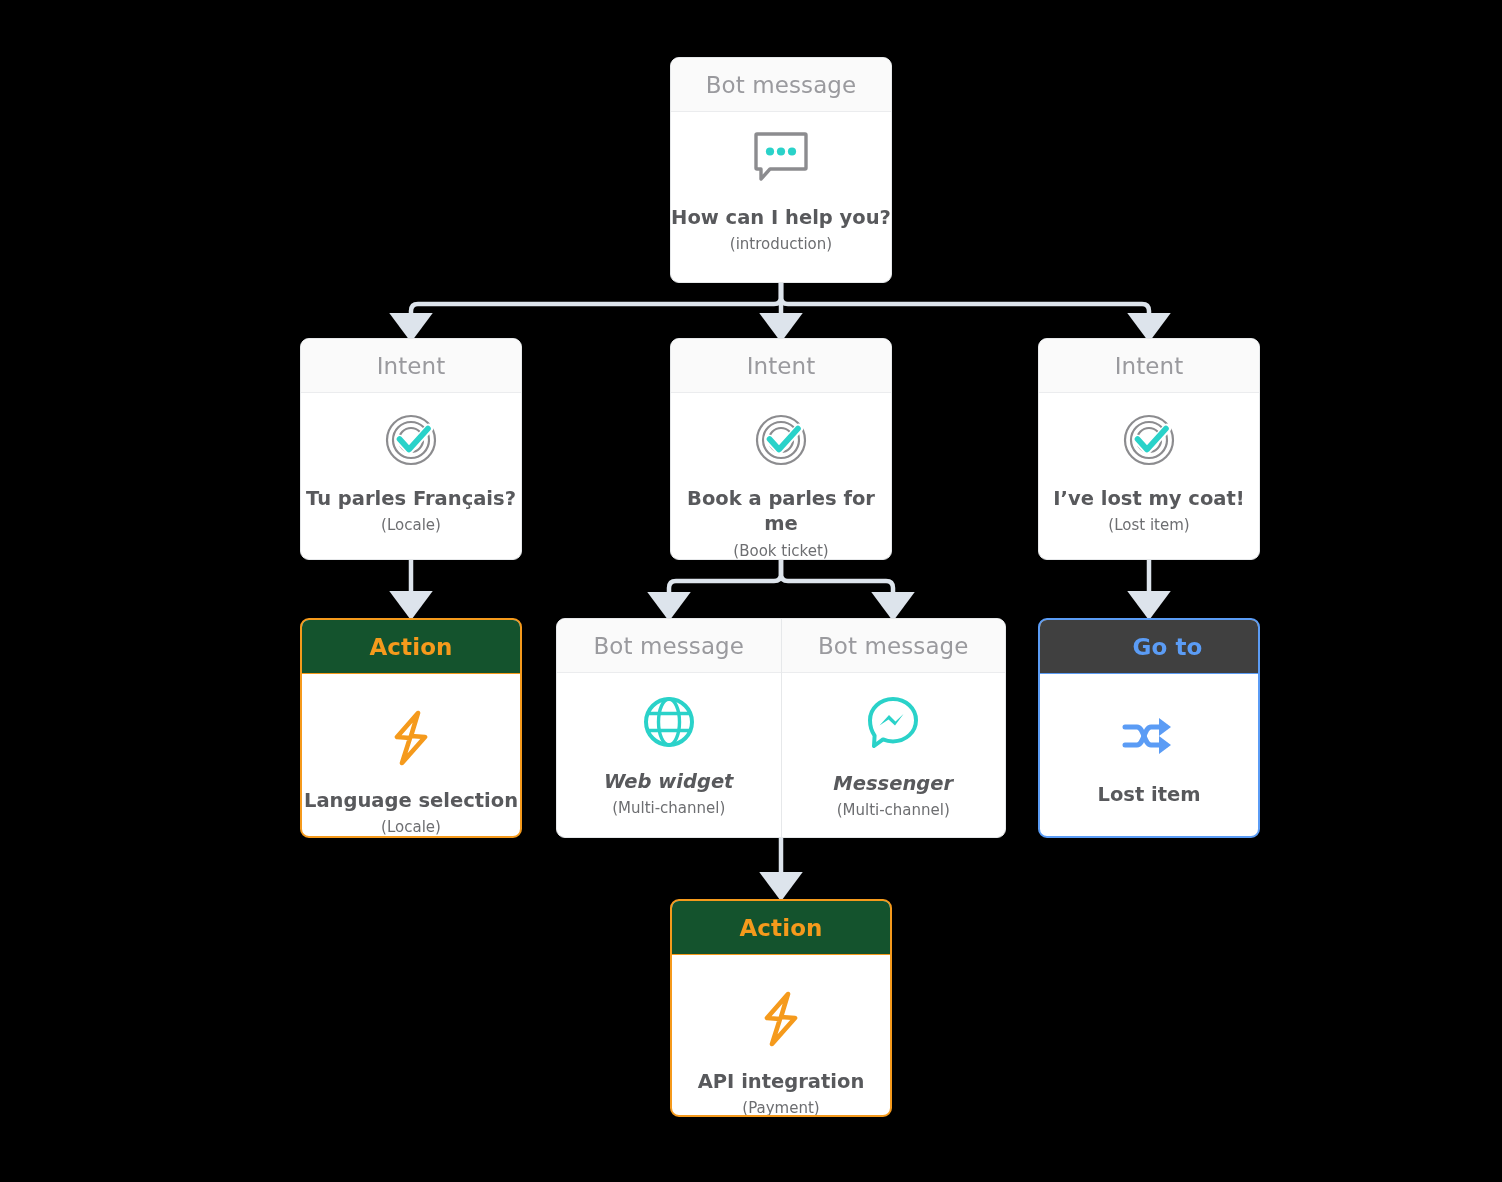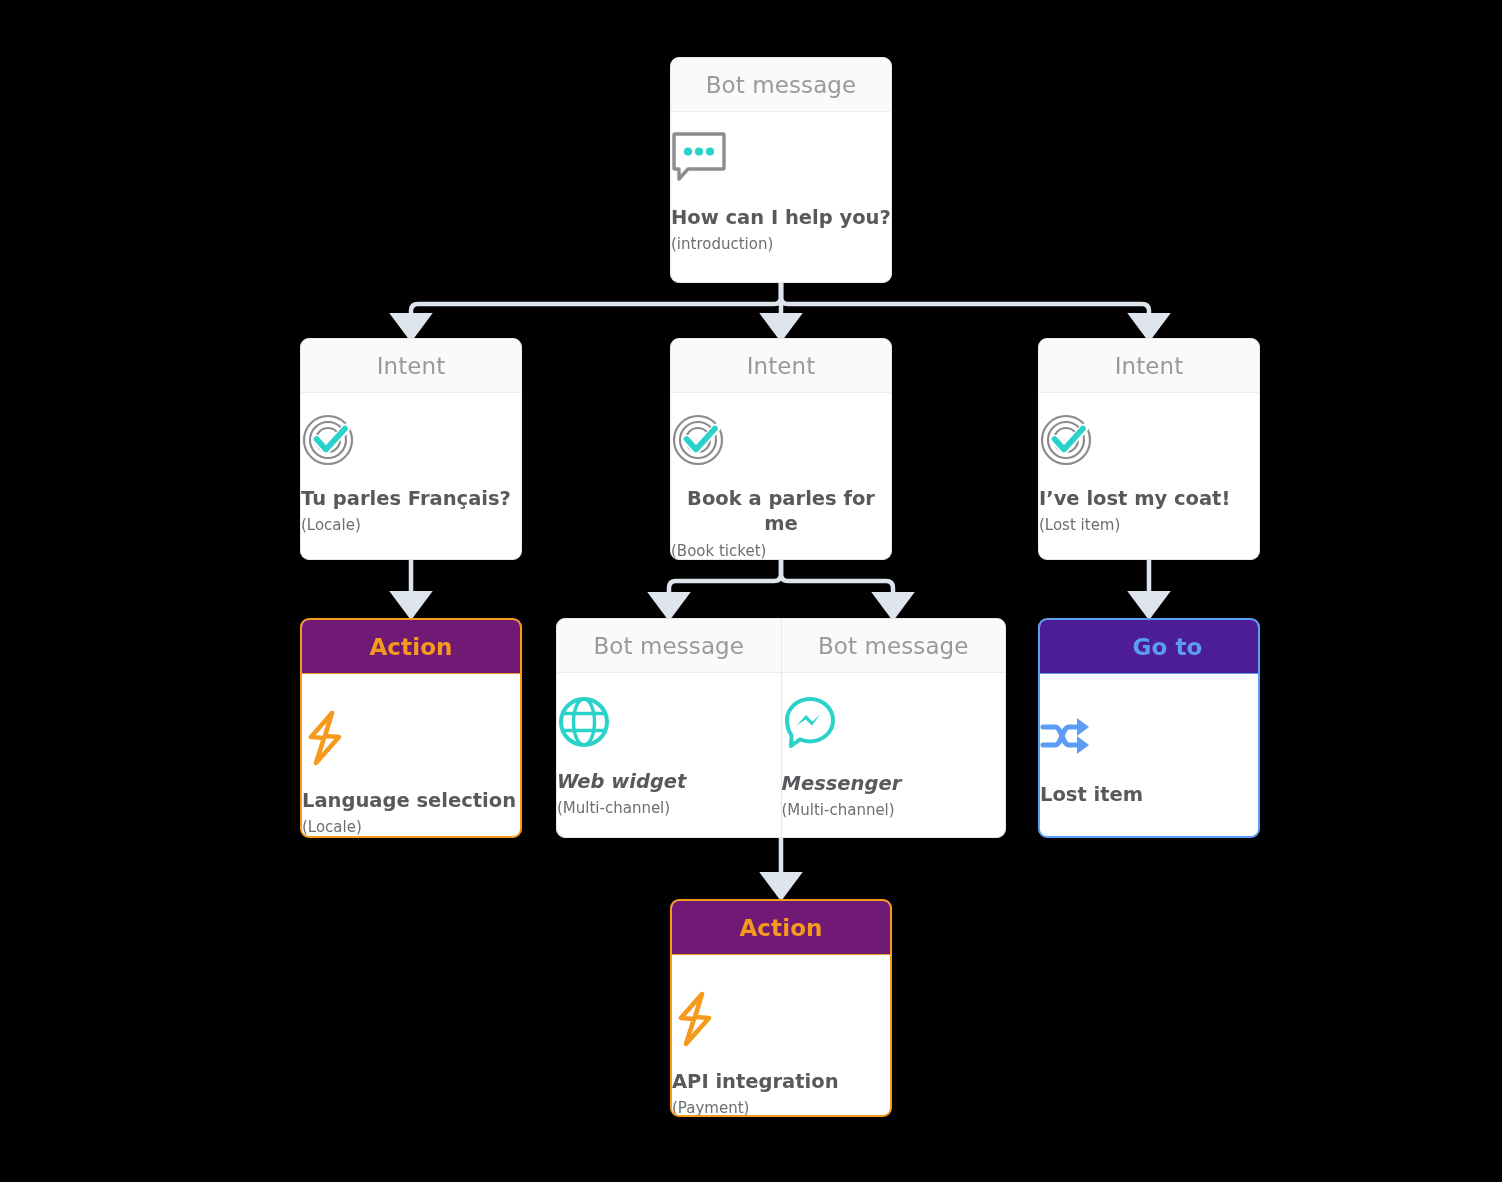--- a/index.html
+++ b/index.html
@@ -30,43 +30,43 @@
     display: flex; align-items: center; justify-content: center;
     background: #fafafa;
     border-bottom: 1px solid #ebecee;
     color: #9a9a9e;
     font-size: 23px;
     letter-spacing: .1px;
   }
   .card-body {
     flex: 1 1 auto;
     display: flex; flex-direction: column;
-    align-items: flex-start; justify-content: flex-start;
+    align-items: center; justify-content: flex-start;
   }
   .icon-wrap { display: flex; align-items: center; justify-content: center; }
   .lbl {
     color: #58595c;
     font-size: 19.5px;
     font-weight: bold;
     text-align: center;
     line-height: 1.3;
   }
   .sub {
     color: #6d6e71;
     font-size: 15px;
     text-align: center;
     line-height: 1.35;
     margin-top: 4px;
   }
 
   
   .card.action { border: 2px solid #f59a1c; }
-  .card.action .card-head { background: #701a75; color: #f59a1c; font-weight: bold; border-bottom: 1px solid #f59a1c; }
+  .card.action .card-head { background: #14532d; color: #f59a1c; font-weight: bold; border-bottom: 1px solid #f59a1c; }
   .card.goto { border: 2px solid #5b9cf5; }
-  .card.goto .card-head { background: #4c1d95; color: #5b9cf5; font-weight: bold; border-bottom: 1px solid #5b9cf5; padding-left: 37px; }
+  .card.goto .card-head { background: #404040; color: #5b9cf5; font-weight: bold; border-bottom: 1px solid #5b9cf5; padding-left: 37px; }
 
   
   .card.split { flex-direction: row; }
   .pane { flex: 1 1 0; display: flex; flex-direction: column; min-width: 0; }
   .pane + .pane { border-left: 1px solid #e6e8ea; }
 
   
   #n-root      { left: 670px; top: 57px;  width: 222px; height: 226px; }
   #n-i1        { left: 300px; top: 338px; width: 222px; height: 222px; }
   #n-i2        { left: 670px; top: 338px; width: 222px; height: 222px; }

